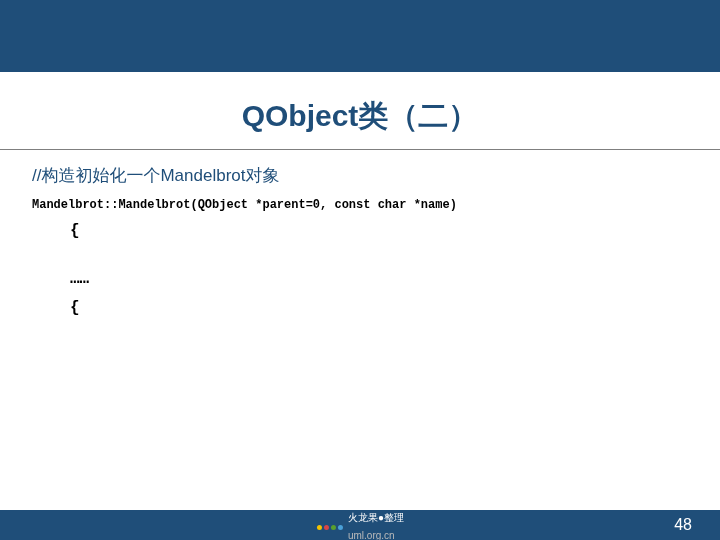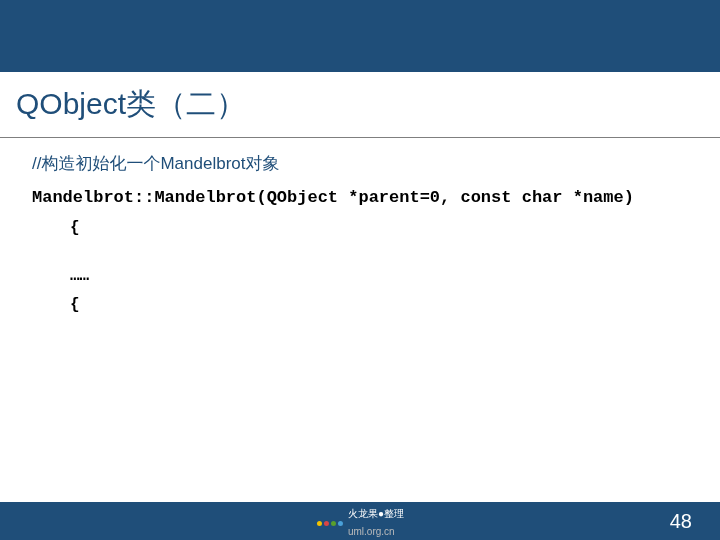--- a/index.html
+++ b/index.html
@@ -12,41 +12,42 @@
     overflow: hidden;
   }
   .top-banner {
     width: 100%;
     height: 72px;
     background: #1f4e79;
   }
   .title {
     font-size: 30px;
     color: #1f4e79;
-    padding: 12px 16px 8px 16px;
-    font-weight: 400;
+    padding: 24px 16px 8px 16px;
+    font-weight: 700;
+    text-align: center;
   }
   .title-underline {
     width: 100%;
     height: 1px;
     background: #7f7f7f;
     margin: 4px 0 14px 0;
   }
   .content {
     padding: 0 32px;
   }
   .comment {
     color: #1f4e79;
     font-size: 17px;
     font-family: "Microsoft YaHei", Arial, sans-serif;
     margin-bottom: 8px;
   }
   .code {
     font-family: "Courier New", monospace;
-    font-size: 17px;
+    font-size: 12px;
     font-weight: bold;
     color: #000;
     line-height: 1.8;
     white-space: pre;
   }
   .code-indent {
     font-family: "Courier New", monospace;
     font-size: 16px;
     font-weight: bold;
     color: #000;
@@ -63,21 +64,21 @@
     padding-left: 38px;
   }
   .spacer {
     height: 20px;
   }
   .footer {
     position: absolute;
     bottom: 0;
     left: 0;
     width: 100%;
-    height: 38px;
+    height: 30px;
     background: #1f4e79;
     display: flex;
     align-items: center;
     justify-content: flex-end;
   }
   .logo-area {
     position: absolute;
     left: 50%;
     transform: translateX(-50%);
     display: flex;
@@ -96,21 +97,21 @@
     color: #fff;
     font-size: 10px;
     line-height: 1.1;
   }
   .logo-sub {
     color: #bbb;
     font-size: 10px;
   }
   .page-num {
     color: #ffffff;
-    font-size: 20px;
+    font-size: 16px;
     padding-right: 28px;
   }
 </style>
 </head>
 <body>
 
 <div class="top-banner"></div>
 
 <div class="title">QObject类（二）</div>
 <div class="title-underline"></div>

